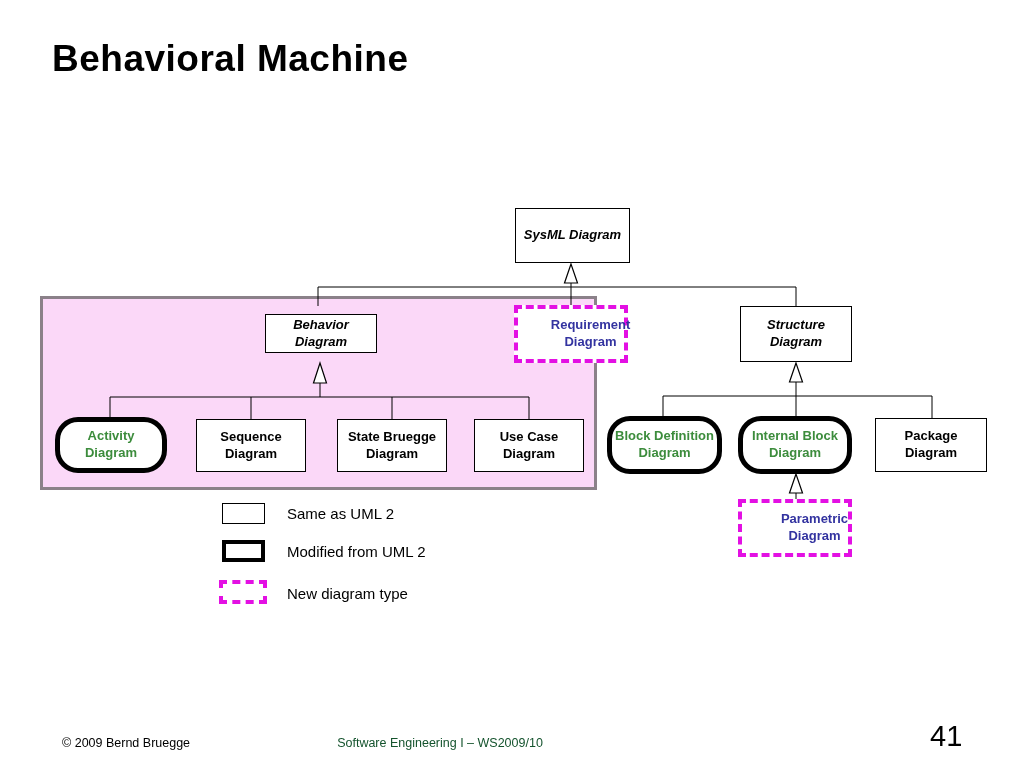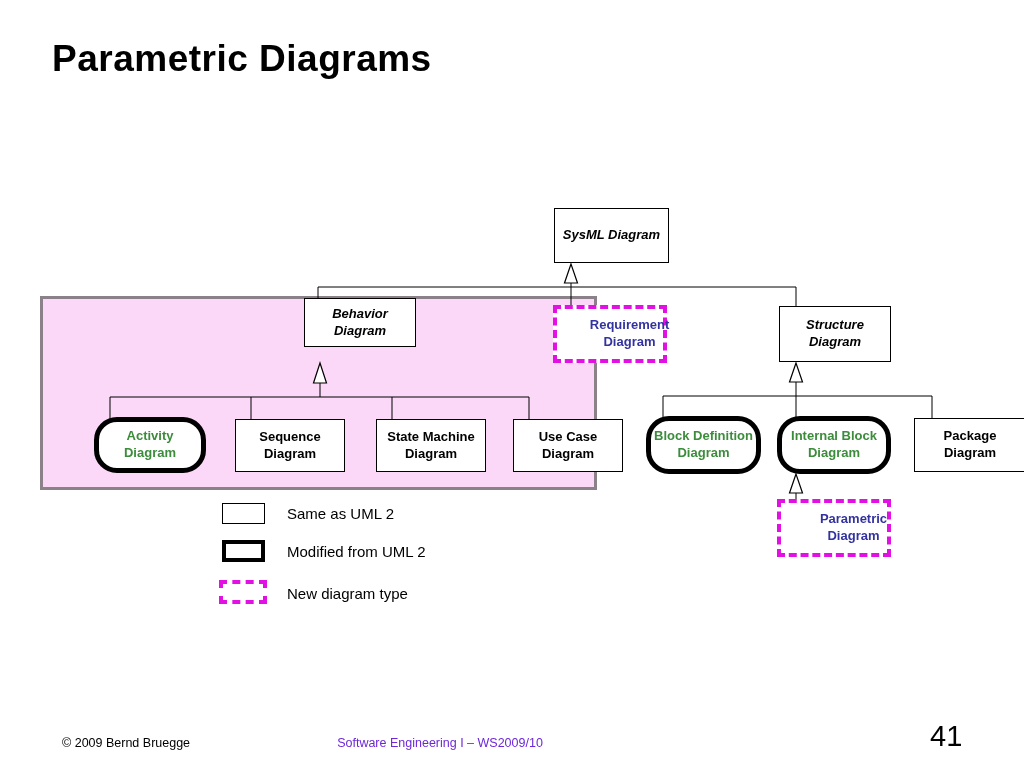--- a/index.html
+++ b/index.html
@@ -10,40 +10,40 @@
   .slide-title{left:52px;top:38px;font-size:37px;font-weight:bold;color:#000;
                letter-spacing:0.5px;}
 
   .pink-region{left:40px;top:296px;width:557px;height:194px;
                background:var(--pink);border:3px solid var(--pinkBorder);z-index:0;}
 
   svg.connectors{left:0;top:0;width:1024px;height:768px;z-index:1;pointer-events:none;}
 
   .node{position:absolute;box-sizing:border-box;background:#fff;border:1px solid #000;
         display:flex;align-items:center;justify-content:center;text-align:center;
-        font-size:13px;font-weight:bold;line-height:1.3;color:#000;z-index:2;padding:1px;margin-left:39px;}
+        font-size:13px;font-weight:bold;line-height:1.3;color:#000;z-index:2;padding:1px;}
   .node.modified{border-width:5px;border-radius:23px;}
   .node.new{border:4px dashed var(--magenta);padding-left:40px;}
   .node.italic{font-style:italic;}
   .node.green{color:var(--green);}
   .node.blue{color:var(--blue);}
 
   .legend-swatch{position:absolute;box-sizing:border-box;background:#fff;border:1px solid #000;}
   .legend-swatch.modified{border-width:4px;}
   .legend-swatch.new{border:4px dashed var(--magenta);}
   .legend-label{position:absolute;font-size:15px;color:#000;}
 
   .footer-copyright{left:62px;top:736px;font-size:12.5px;color:#000;}
-  .footer-course{left:0;top:736px;width:880px;text-align:center;font-size:12.5px;color:#6d28d9;}
+  .footer-course{left:0;top:736px;width:880px;text-align:center;font-size:12.5px;color:#14532d;}
   .footer-page{left:930px;top:720px;width:70px;font-size:29px;color:#000;}
 </style>
 </head>
 <body>
 
-<div class="abs slide-title">Parametric Diagrams</div>
+<div class="abs slide-title">Behavioral Machine</div>
 
 <div class="abs pink-region"></div>
 
 <svg class="abs connectors" viewBox="0 0 1024 768" xmlns="http://www.w3.org/2000/svg">
   <g stroke="#000" stroke-width="1" fill="none">
 
     <path d="M318 287 H796"></path>
     <path d="M318 287 V306"></path>
     <path d="M571 287 V306"></path>
     <path d="M796 287 V306"></path>
@@ -67,31 +67,31 @@
   <g stroke="#000" stroke-width="1.2" fill="#fff">
     <path d="M571 264 L564.5 283 H577.5 Z"></path>
     <path d="M320 363 L313.5 383 H326.5 Z"></path>
     <path d="M796 363 L789.5 382 H802.5 Z"></path>
     <path d="M796 474 L789.5 493 H802.5 Z"></path>
   </g>
 </svg>
 
 <div class="node italic" style="left:515px;top:208px;width:115px;height:55px">SysML Diagram</div>
 
-<div class="node italic" style="left:265px;top:298px;width:112px;height:49px">Behavior Diagram</div>
+<div class="node italic" style="left:265px;top:314px;width:112px;height:39px">Behavior Diagram</div>
 
 <div class="node new blue" style="left:514px;top:305px;width:114px;height:58px">Requirement Diagram</div>
 
 <div class="node italic" style="left:740px;top:306px;width:112px;height:56px">Structure Diagram</div>
 
 <div class="node modified green" style="left:55px;top:417px;width:112px;height:56px">Activity Diagram</div>
 
 <div class="node" style="left:196px;top:419px;width:110px;height:53px">Sequence Diagram</div>
 
-<div class="node" style="left:337px;top:419px;width:110px;height:53px">State Machine Diagram</div>
+<div class="node" style="left:337px;top:419px;width:110px;height:53px">State Bruegge Diagram</div>
 
 <div class="node" style="left:474px;top:419px;width:110px;height:53px">Use Case Diagram</div>
 
 <div class="node modified green" style="left:607px;top:416px;width:115px;height:58px">Block Definition Diagram</div>
 
 <div class="node modified green" style="left:738px;top:416px;width:114px;height:58px">Internal Block Diagram</div>
 
 <div class="node" style="left:875px;top:418px;width:112px;height:54px">Package Diagram</div>
 
 <div class="node new blue" style="left:738px;top:499px;width:114px;height:58px">Parametric Diagram</div>

